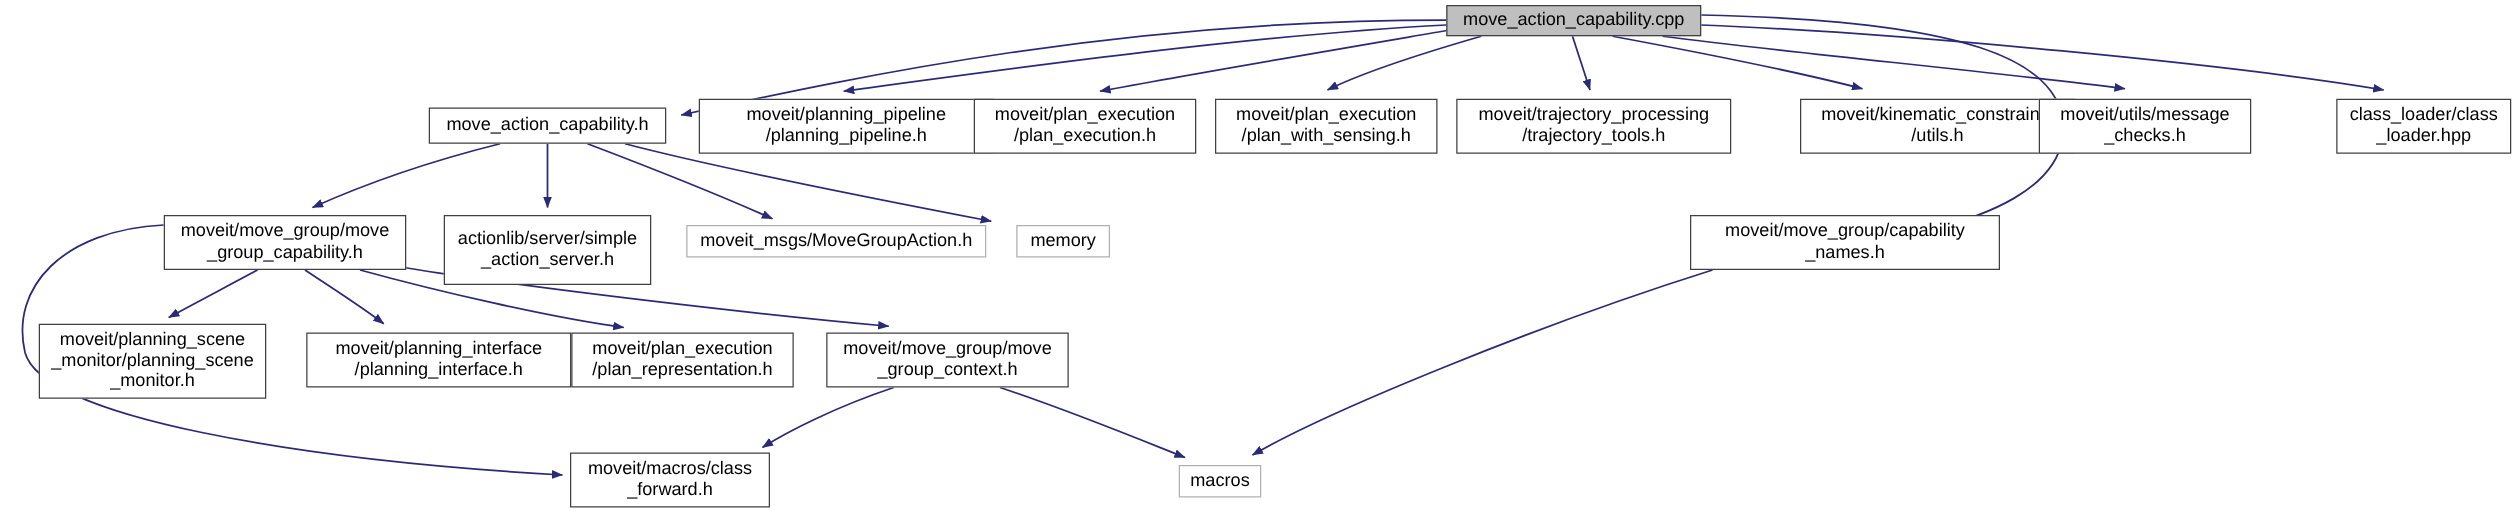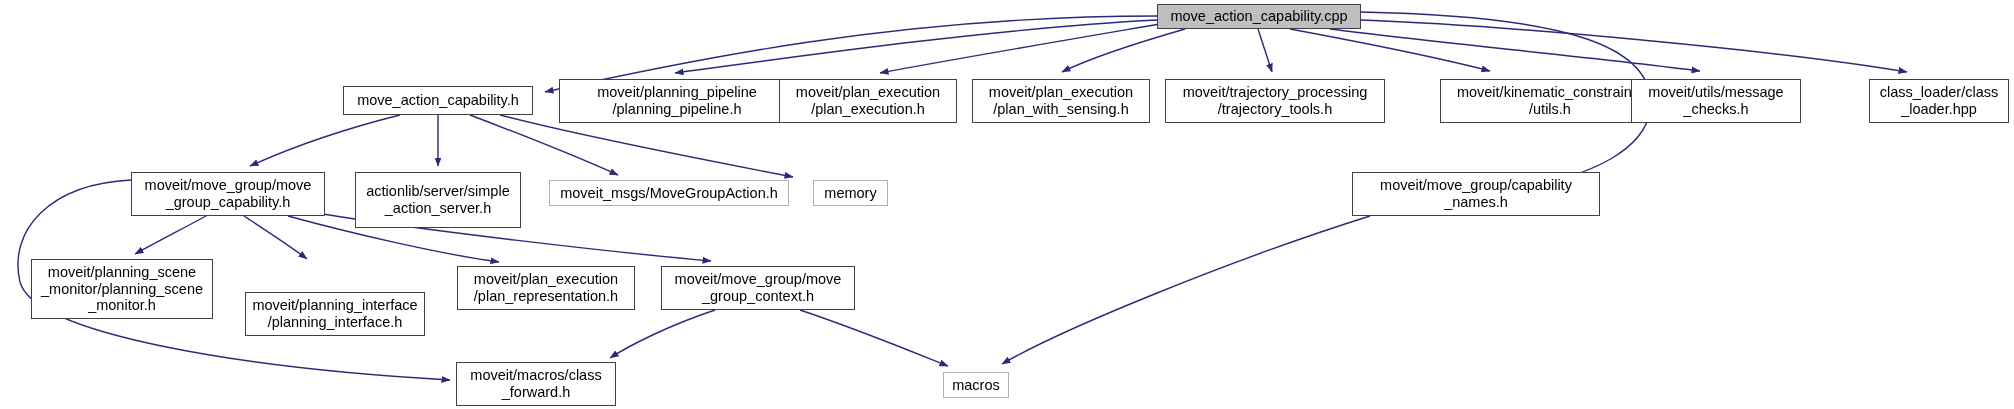--- a/index.html
+++ b/index.html
@@ -107,21 +107,21 @@
 _group_capability.h</span></div>
       <div class="node" style="left: 355px; top: 172px; width: 166px; height: 56px;"><span class="node-label">actionlib/server/simple
 _action_server.h</span></div>
       <div class="node external" style="left: 549px; top: 180px; width: 240px; height: 26px;"><span class="node-label">moveit_msgs/MoveGroupAction.h</span></div>
       <div class="node external" style="left: 813px; top: 180px; width: 75px; height: 26px;"><span class="node-label">memory</span></div>
       <div class="node" style="left: 1320px; top: 172px; width: 248px; height: 44px; margin-left: 32px;"><span class="node-label">moveit/move_group/capability
 _names.h</span></div>
       <div class="node" style="left: 31px; top: 259px; width: 182px; height: 60px;"><span class="node-label">moveit/planning_scene
 _monitor/planning_scene
 _monitor.h</span></div>
-      <div class="node" style="left: 245px; top: 266px; width: 180px; height: 44px; margin-top: 26px;"><span class="node-label">moveit/planning_interface
+      <div class="node" style="left: 245px; top: 266px; width: 212px; height: 44px;"><span class="node-label">moveit/planning_interface
 /planning_interface.h</span></div>
       <div class="node" style="left: 457px; top: 266px; width: 178px; height: 44px;"><span class="node-label">moveit/plan_execution
 /plan_representation.h</span></div>
       <div class="node" style="left: 661px; top: 266px; width: 194px; height: 44px;"><span class="node-label">moveit/move_group/move
 _group_context.h</span></div>
       <div class="node" style="left: 456px; top: 362px; width: 160px; height: 44px;"><span class="node-label">moveit/macros/class
 _forward.h</span></div>
       <div class="node external" style="left: 943px; top: 372px; width: 66px; height: 26px;"><span class="node-label">macros</span></div>
     </div>
 </div>

